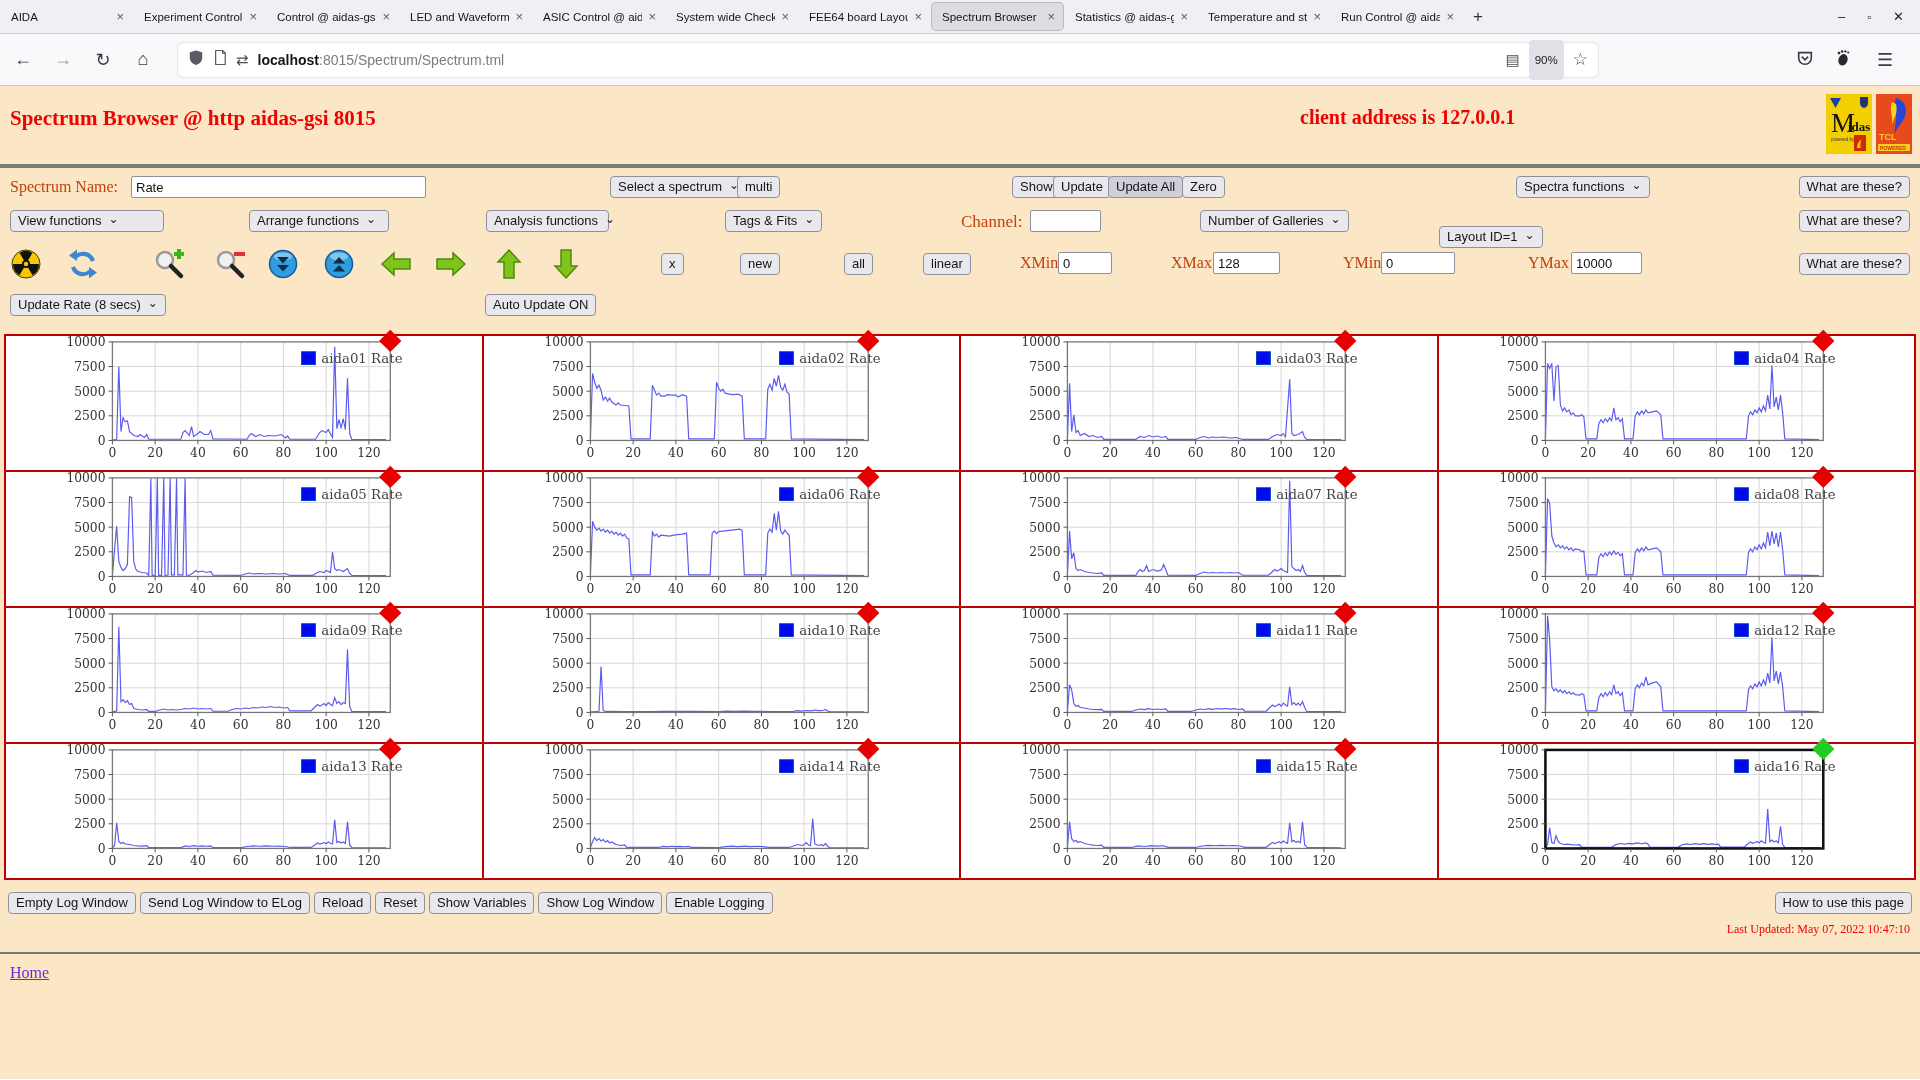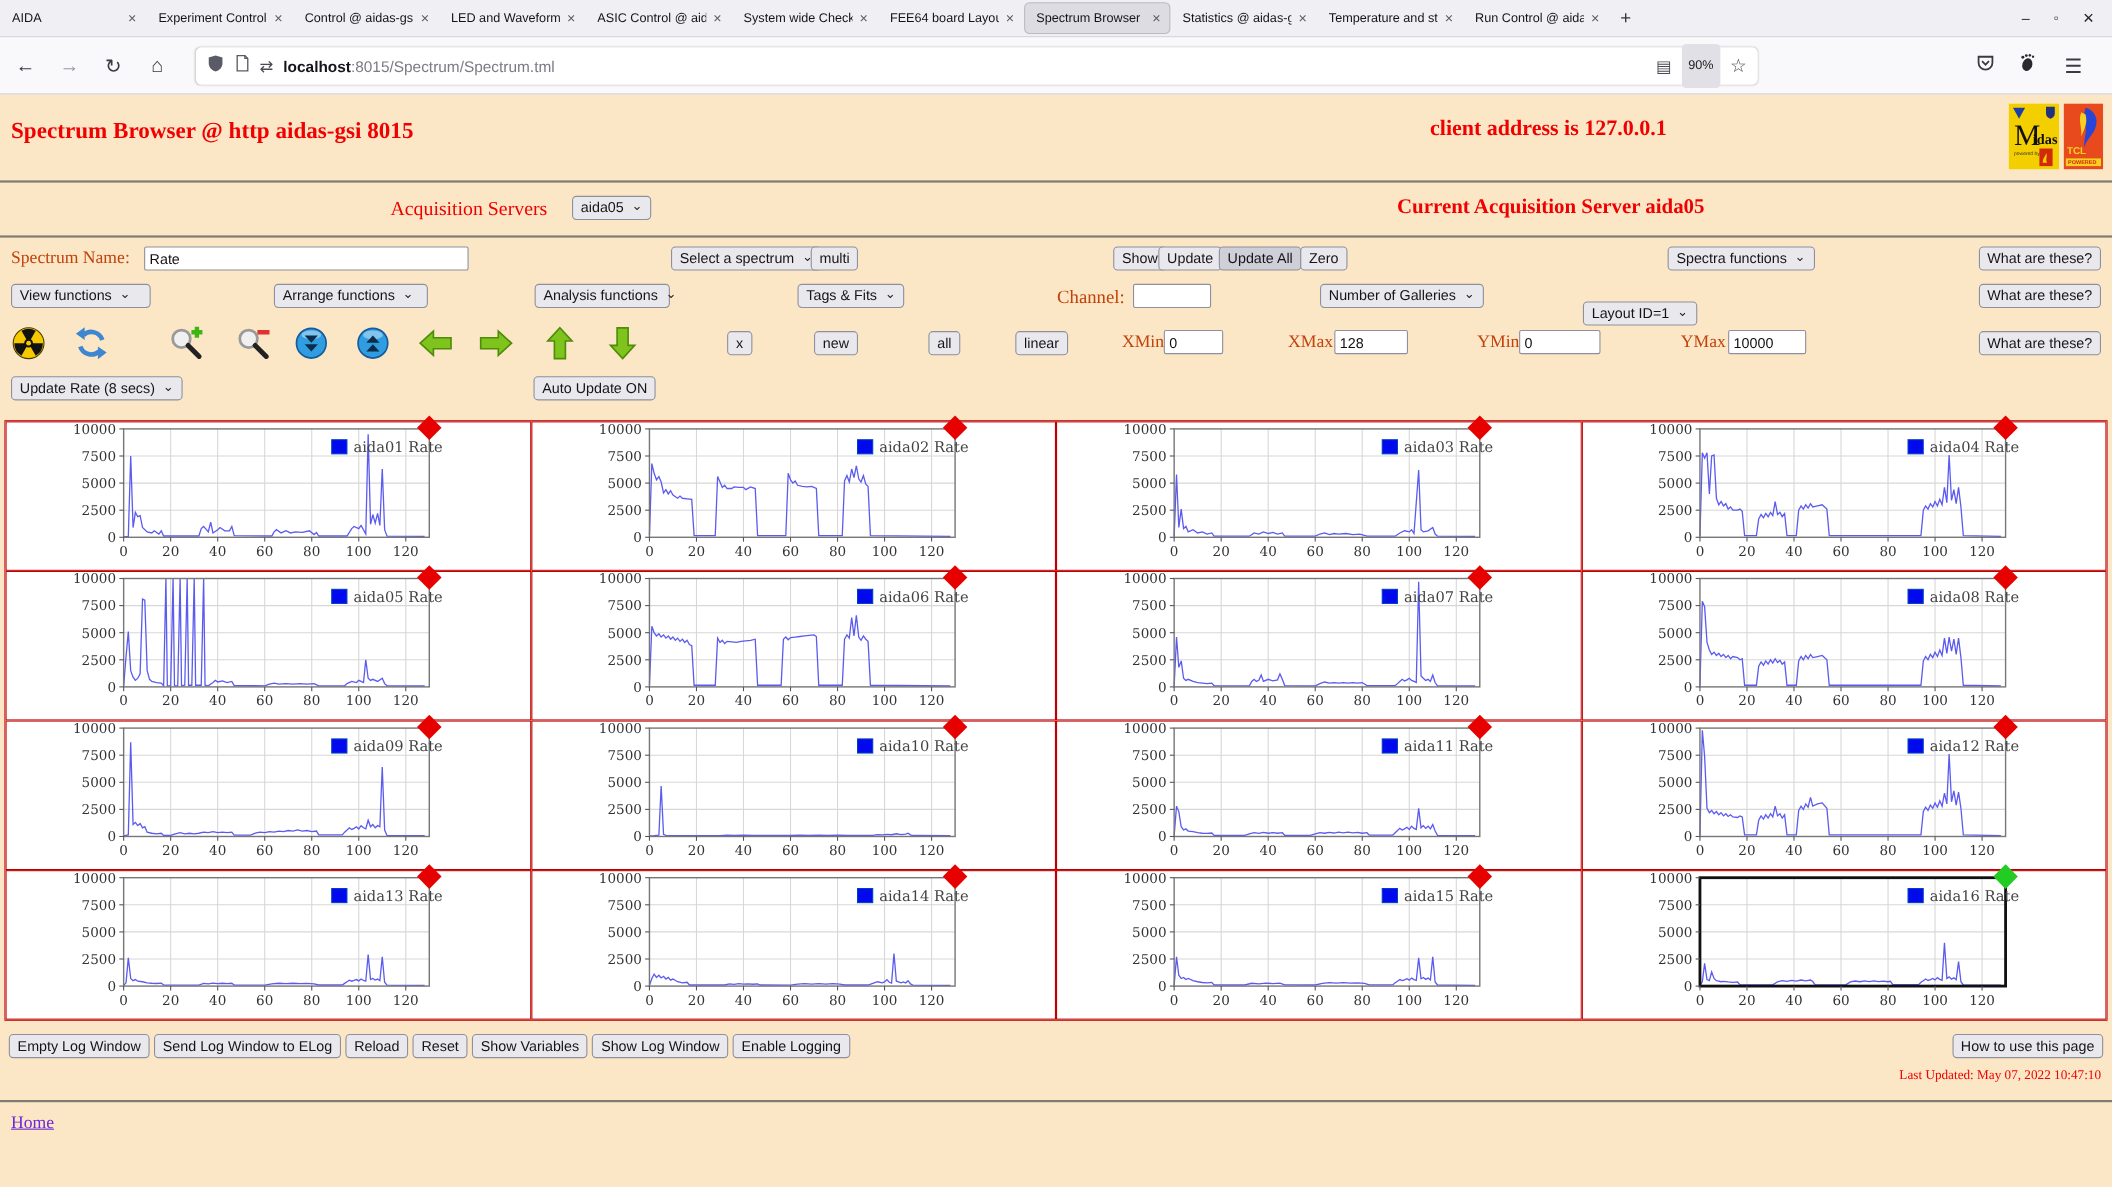--- a/index.html
+++ b/index.html
@@ -188,43 +188,38 @@
             <text x="3" y="46" font-family="Liberation Sans,sans-serif" font-size="9" font-weight="bold" fill="#f7d020">TCL</text>
             <rect x="2" y="50" width="32" height="7" fill="#f7d020"></rect>
             <text x="4" y="55.5" font-family="Liberation Sans,sans-serif" font-size="5" font-weight="bold" fill="#d02a0a">POWERED</text>
           </svg>
       </span>
     </div>
   </div>
 
   <hr class="rule">
 
-  <div class="acqrow">
-    <span class="acqlabel">Acquisition Servers</span>
-    <span class="sel abs" style="left:520px; top:12px;">aida05</span>
-    <span class="acqcur">Current Acquisition Server aida05</span>
-  </div>
 
   <hr class="rule">
 
   <div class="rowrel r-spec">
     <span class="redlbl abs" style="left:10px; top:10px;">Spectrum Name:</span>
     <input class="inp abs" style="left: 131px; top: 8px; width: 295px;" value="Rate">
     <span class="sel abs" style="left:610px; top:8px;">Select a spectrum</span>
     <span class="btn abs" style="left:737px; top:8px;">multi</span>
     <span class="btn abs" style="left:1012px; top:8px;">Show</span>
     <span class="btn abs" style="left:1053px; top:8px;">Update</span>
     <span class="btn pressed abs" style="left:1108px; top:8px;">Update All</span>
     <span class="btn abs" style="left:1182px; top:8px;">Zero</span>
     <span class="sel abs" style="left:1516px; top:8px;">Spectra functions</span>
     <span class="btn abs" style="right:10px; top:8px;">What are these?</span>
   </div>
 
   <div class="rowrel r-func">
-    <span class="sel abs" style="left:10px; top:4px; width:127px;">View functions</span>
+    <span class="sel abs" style="left:10px; top:4px; width:154px;">View functions</span>
     <span class="sel abs" style="left:249px; top:4px; width:140px;">Arrange functions</span>
     <span class="sel abs" style="left:486px; top:4px; width:123px;">Analysis functions</span>
     <span class="sel abs" style="left:725px; top:4px;">Tags &amp; Fits</span>
     <span class="redlbl abs" style="left:961px; top:6px; font-size:17px;">Channel:</span>
     <input class="inp abs" style="left: 1030px; top: 4px; width: 71px;" value="">
     <span class="sel abs" style="left:1200px; top:4px;">Number of Galleries</span>
     <span class="sel abs" style="left:1439px; top:20px;">Layout ID=1</span>
     <span class="btn abs" style="right:10px; top:4px;">What are these?</span>
   </div>
 

